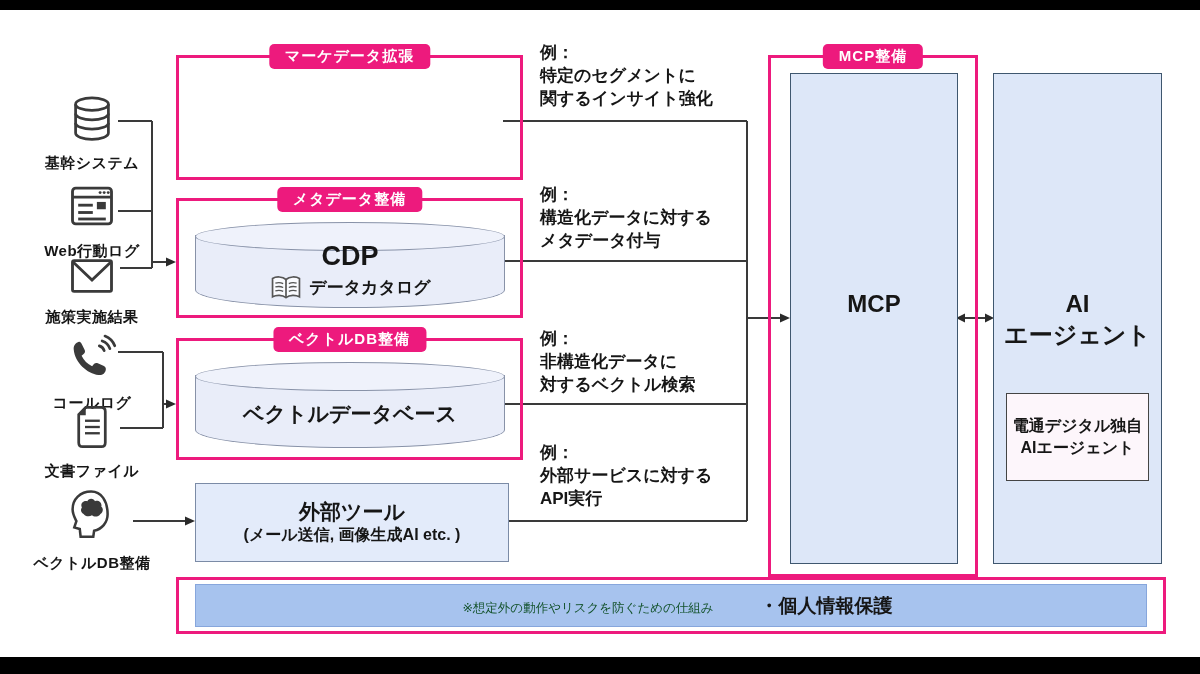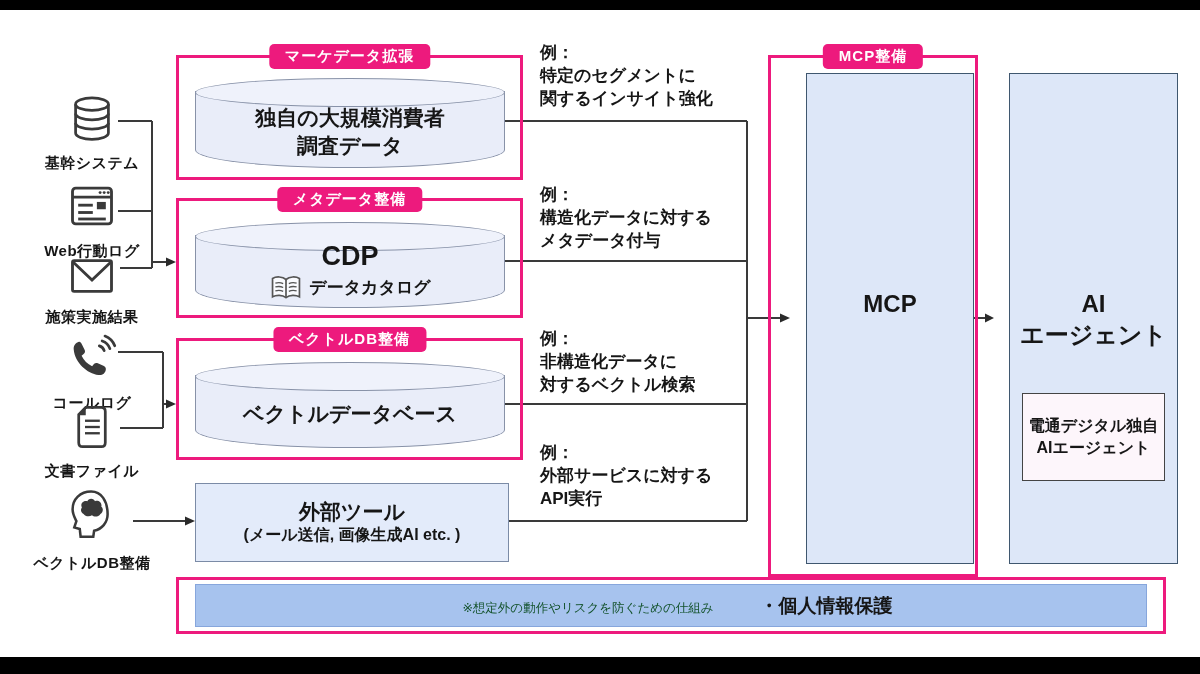--- a/index.html
+++ b/index.html
@@ -40,21 +40,21 @@
   
   .toolbox{position:absolute;left:195px;top:483px;width:312px;height:77px;background:#e3ebfa;
     border:1.5px solid #7b8ba6;z-index:2;display:flex;flex-direction:column;align-items:center;justify-content:center;}
   .tool-title{font-size:21px;font-weight:bold;line-height:1.2;}
   .tool-sub{font-size:16px;font-weight:bold;}
 
   
   .example{position:absolute;left:540px;width:215px;font-size:17px;font-weight:bold;line-height:1.35;z-index:4;}
 
   
-  .bluebox{position:absolute;background:#dde7f8;border:1.5px solid #3f576f;z-index:2;margin-left:16px;}
+  .bluebox{position:absolute;background:#dde7f8;border:1.5px solid #3f576f;z-index:2;}
   .box-title{position:absolute;left:0;right:0;text-align:center;font-size:24px;font-weight:bold;line-height:1.3;}
   .innerbox{position:absolute;left:12px;top:319px;width:141px;height:86px;background:#fdf6fb;border:1.5px solid #444;
     display:flex;flex-direction:column;align-items:center;justify-content:center;font-size:16px;font-weight:bold;line-height:1.35;z-index:3;}
 
   
   .guardrail{position:absolute;left:176px;top:577px;width:984px;height:51px;border:3px solid #ed1a7d;background:#fff;z-index:2;}
   .gr-bar{position:absolute;left:16px;right:16px;top:4px;bottom:4px;background:#a7c3ee;border:1px solid #87a6dc;
     display:flex;align-items:center;justify-content:center;}
   .gr-item{font-size:19px;font-weight:bold;}
   .gr-note{font-size:12.5px;color:#14532d;margin-left:13px;padding-top:5px;}
@@ -165,28 +165,20 @@
   <div class="source" style="top:488px">
     <svg class="src-icon" width="54" height="56" viewBox="0 0 64 66">
       <path d="M31 4 C18 4 9 13 9 25 c0 6 2.5 10 4.5 14 l-2.5 7.5 6.5 2 1 9 h15 l1-7 c9-2 16-9.5 16-19.5 C50.5 15 43 4 31 4 z" stroke="#3a3a3a" stroke-width="3" fill="none"></path>
       <path d="M20 23 c-2.5-5 2.5-9 6.5-7.5 1-4 8-4 9 0 4-2 9 2 7.5 6.5 3 2 2 7-1 8.5 -2.5 4-8 3.5-10 1.5 -3 2-8 1.5-10-1.5 -3-1-4-5-2-7.5 z" fill="#3a3a3a"></path>
     </svg>
     <div class="src-label">ベクトルDB整備</div>
   </div>
 
   <div class="pinkbox" style="left:176px;top:55px;width:341px;height:119px;">
     <div class="tag">マーケデータ拡張</div>
-    <div class="cylinder" style="left:16px;top:20px;width:310px;height:90px;">
-      <div class="cyl-body"></div>
-      <div class="cyl-top"></div>
-      <div class="cyl-text big-title" style="top:26px;">
-        <div>独自の大規模消費者</div>
-        <div>調査データ</div>
-      </div>
-    </div>
   </div>
 
   <div class="pinkbox" style="left:176px;top:198px;width:341px;height:114px;">
     <div class="tag">メタデータ整備</div>
     <div class="cylinder" style="left:16px;top:21px;width:310px;height:86px;">
       <div class="cyl-body"></div>
       <div class="cyl-top"></div>
       <div class="cyl-text" style="top:20px;">
         <div class="cdp-title">CDP</div>
         <div class="cdp-row">

